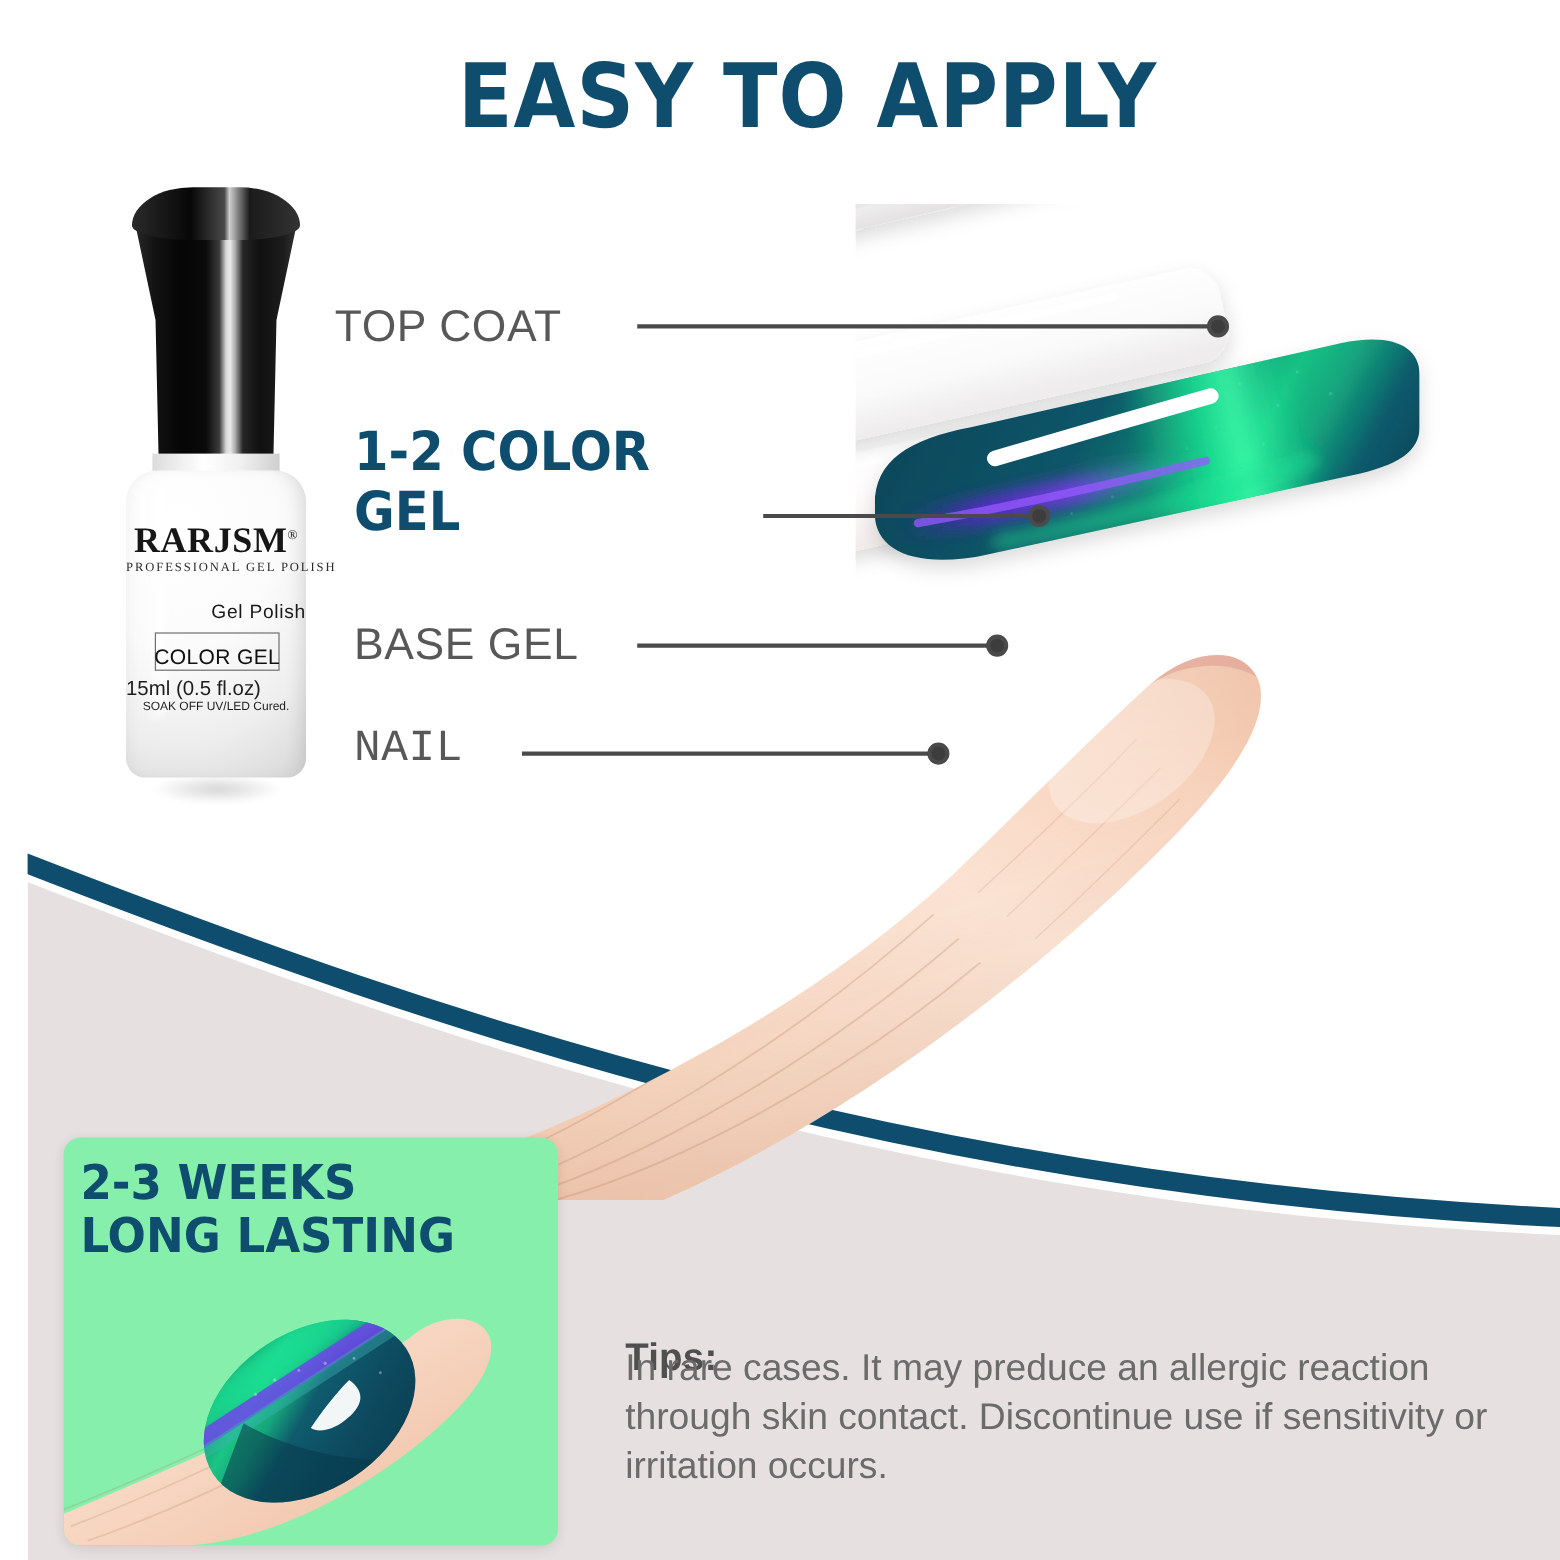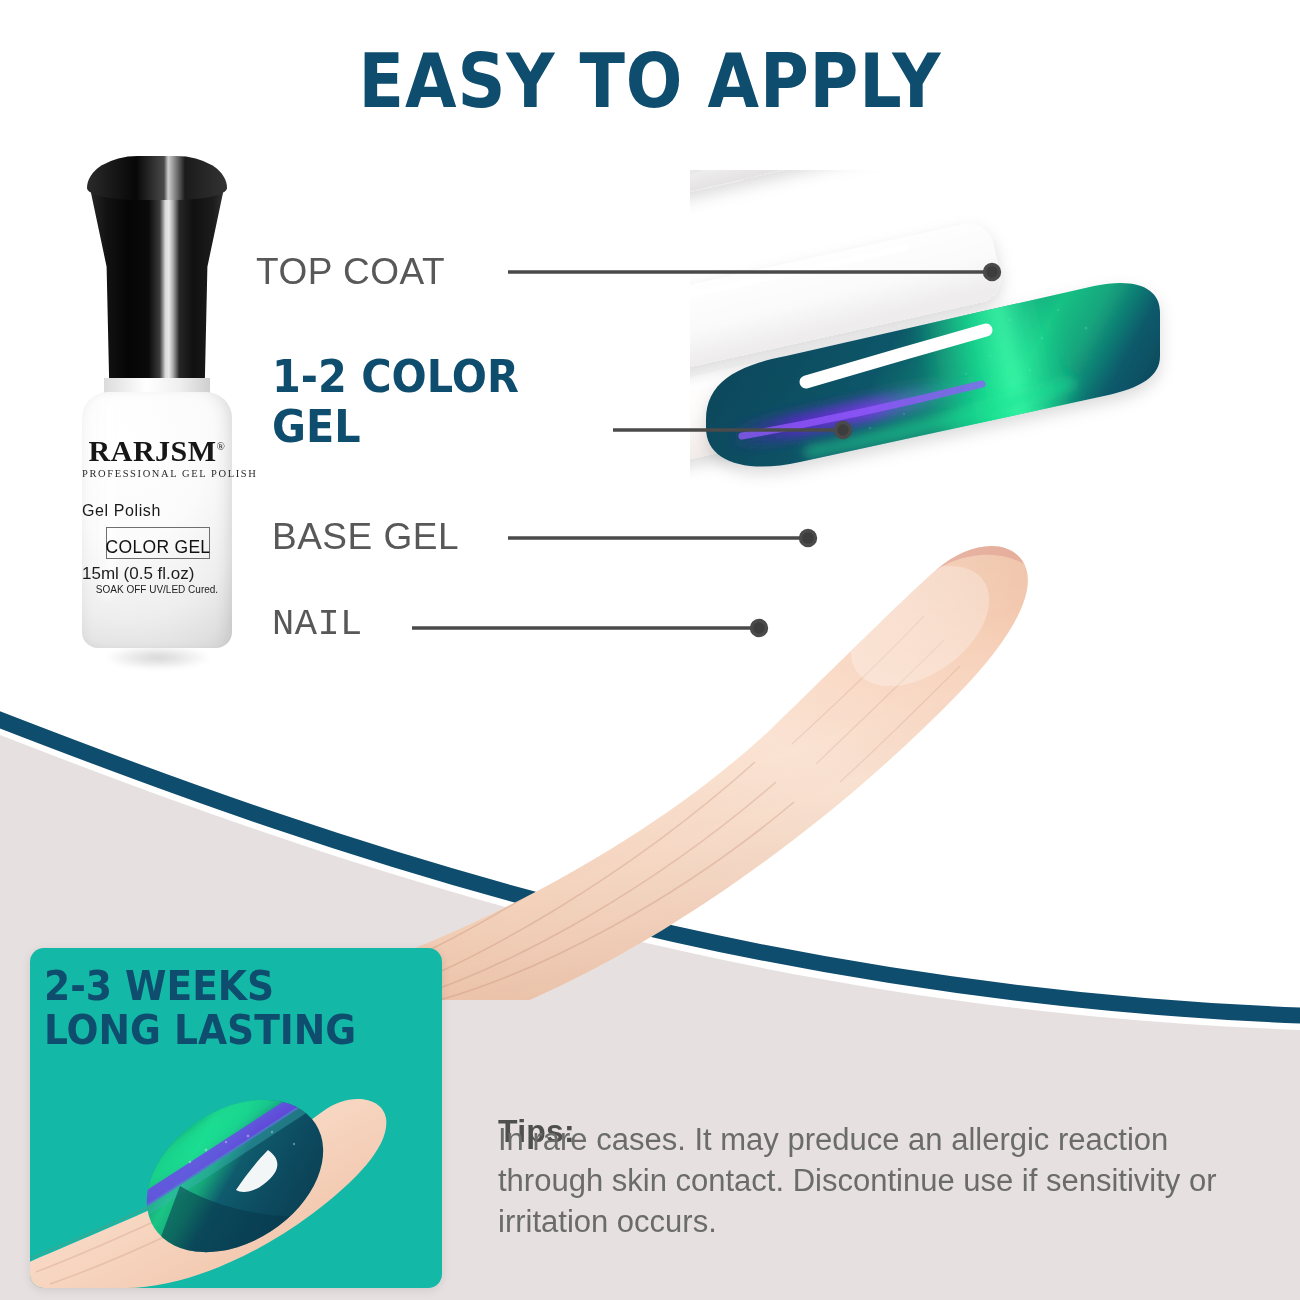--- a/index.html
+++ b/index.html
@@ -3,21 +3,21 @@
 <meta charset="utf-8">
 <style>
   html,body{margin:0;padding:0;}
   body{
     width:1300px;height:1300px;
     font-family:"Liberation Sans", sans-serif;
     background:#ffffff;
     overflow:hidden;
     position:relative;
   }
-  #root{position:absolute;inset:0;background:#ffffff;}
+  #root{position:absolute;inset:0;background:#ffffff;margin-left:23px;}
 
   
   .bg-svg{position:absolute;inset:0;width:1300px;height:1300px;}
 
   
   .headline{
     position:absolute;left:0;top:42px;width:1300px;
     text-align:center;
     font-size:74px;line-height:78px;
     font-weight:bold;
@@ -73,21 +73,21 @@
     font-size:30px;font-weight:bold;letter-spacing:.5px;color:#161616;
     white-space:nowrap;
   }
   .brand sup{font-size:11px;vertical-align:super;font-weight:normal;}
   .brand-sub{
     position:absolute;left:42px;top:308px;width:150px;text-align:center;
     font-family:"Liberation Serif", serif;
     font-size:10.5px;letter-spacing:1.6px;color:#2b2b2b;white-space:nowrap;
   }
   .gp{
-    position:absolute;left:42px;top:342px;width:150px;text-align:left;
+    position:absolute;left:42px;top:342px;width:150px;text-align:right;
     font-size:16px;color:#1a1a1a;letter-spacing:.6px;
   }
   .cg-box{
     position:absolute;left:66px;top:367px;width:102px;height:30px;
     border:1.4px solid #6f6f6f;display:flex;align-items:flex-end;justify-content:center;
   }
   .cg-box span{font-size:17.5px;color:#111;letter-spacing:.3px;white-space:nowrap;}
   .ml{
     position:absolute;left:42px;top:404px;width:130px;text-align:left;
     font-size:17px;color:#1d1d1d;white-space:nowrap;
@@ -124,21 +124,21 @@
 
   
   .finger{position:absolute;left:300px;top:530px;width:760px;height:470px;}
 
   
   .leaders{position:absolute;left:0;top:0;width:1300px;height:1300px;}
 
   
   .card{
     position:absolute;left:30px;top:948px;width:412px;height:340px;
-    background:#14b8a6;border-radius:14px;
+    background:#86efac;border-radius:14px;
     box-shadow:0 2px 10px rgba(0,0,0,.10);
     overflow:hidden;
   }
   .card-title{
     position:absolute;left:14px;top:16px;width:390px;
     font-family:"DejaVu Sans", sans-serif;
     font-weight:bold;
     font-size:40px;line-height:44px;
     color:#0f4d6e;letter-spacing:0px;
     transform:scaleX(.94);transform-origin:left top;

